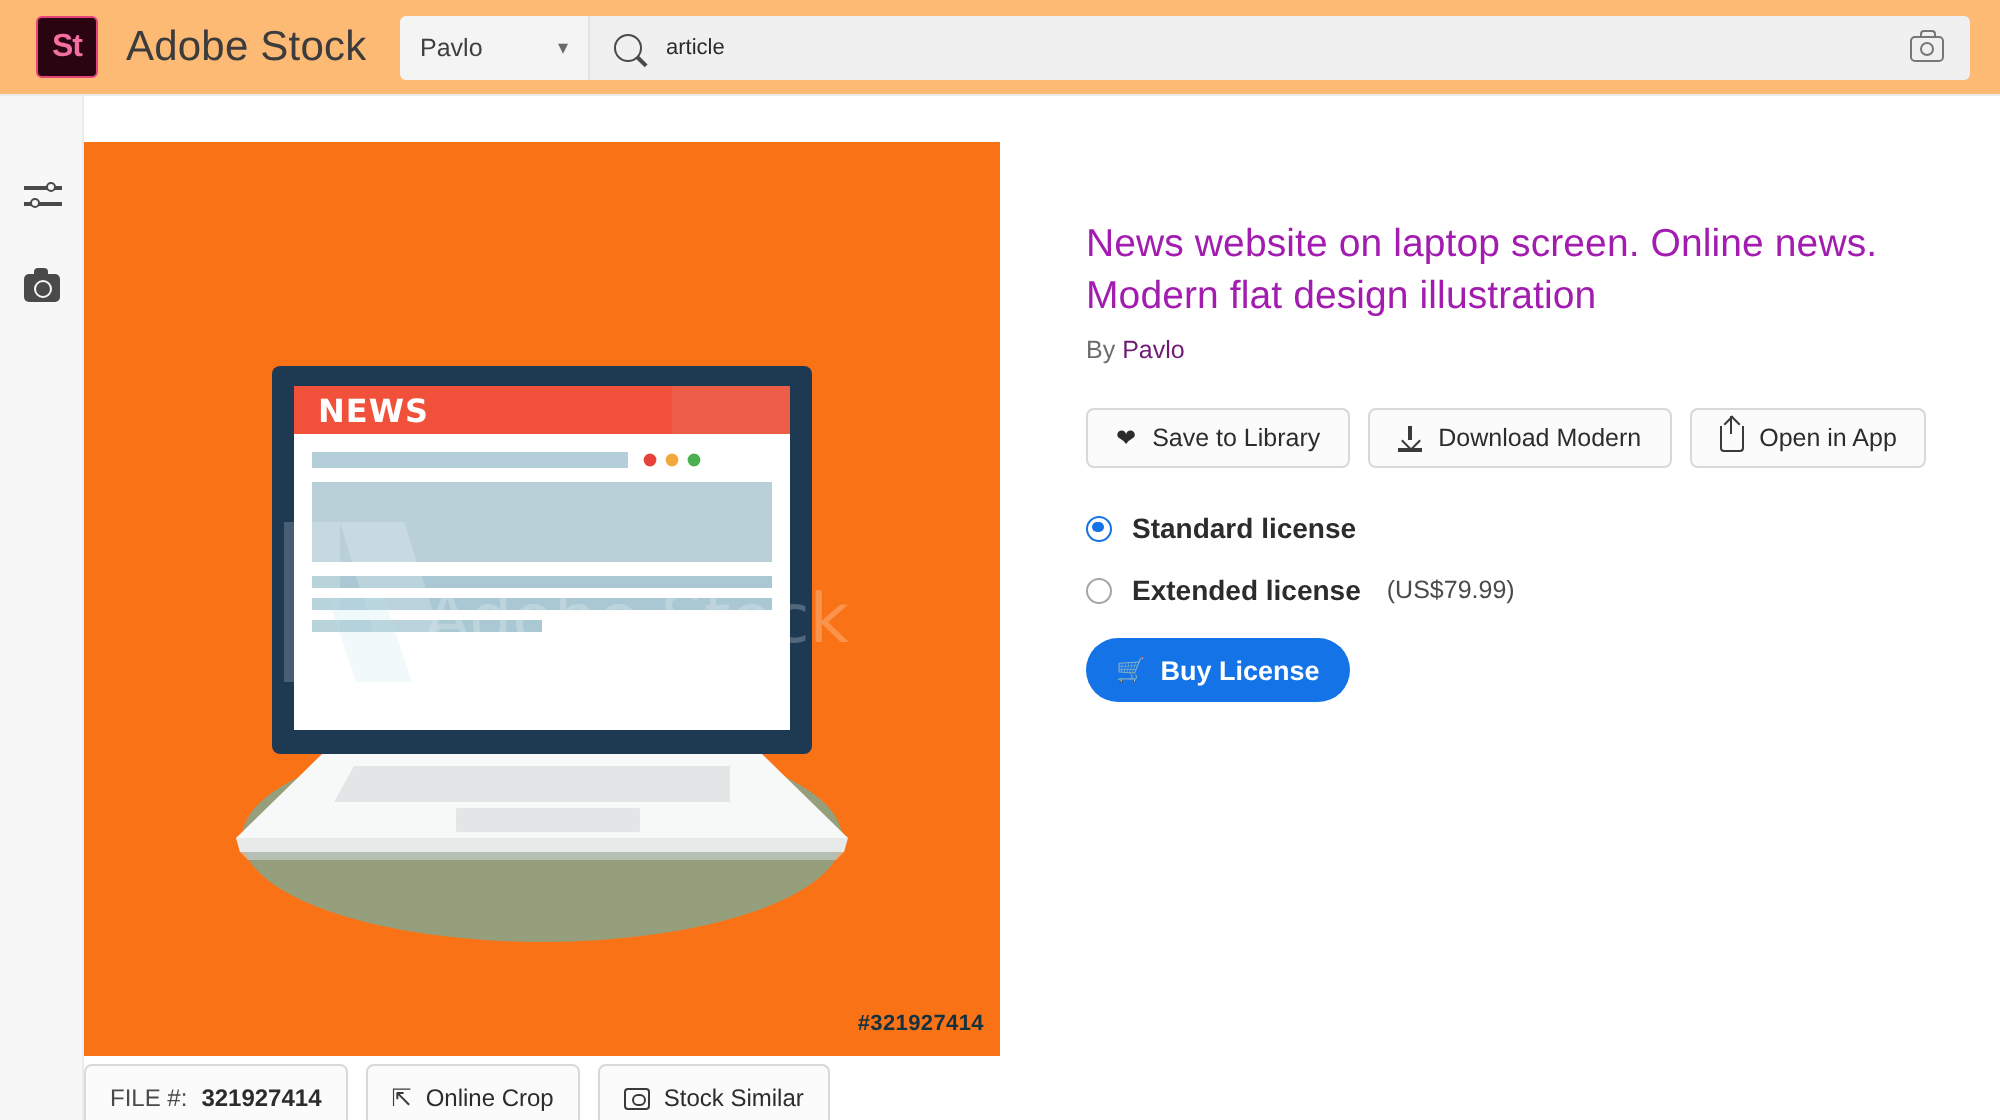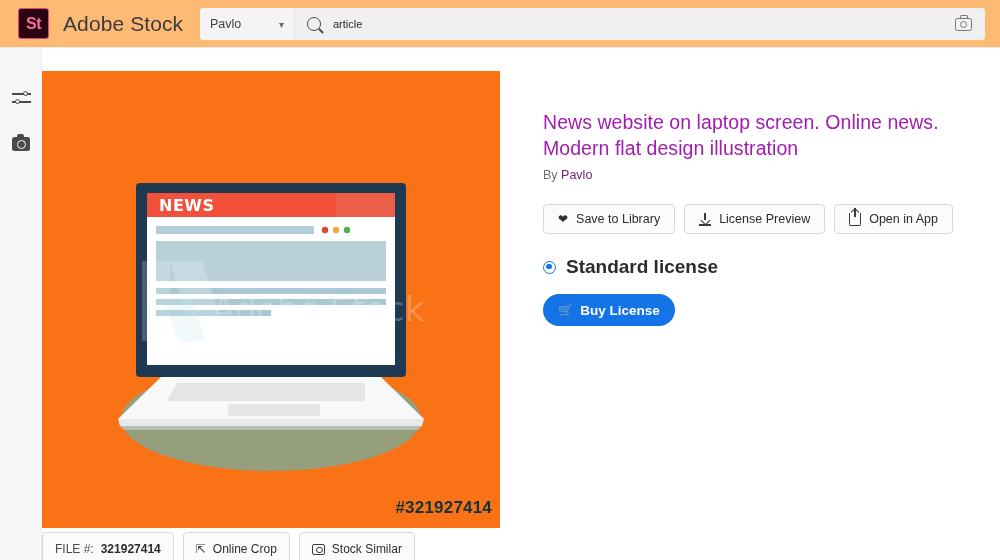--- a/index.html
+++ b/index.html
@@ -139,21 +139,21 @@
   .img-panel {
     position: absolute; left: 42px; top: 71px;
     width: 458px; height: 457px;
     background: #f97316;
     overflow: hidden;
   }
   .laptop { position: absolute; left: 0; top: 0; width: 458px; height: 457px; }
 
   .file-id {
     position: absolute; right: 8px; bottom: 10px;
-    font-size: 17px; font-weight: bold; color: #14313f;
+    font-size: 11px; font-weight: bold; color: #14313f;
     letter-spacing: 0.2px;
   }
 
   
   .right {
     position: absolute; left: 543px; top: 68px; width: 440px;
   }
   .asset-title {
     font-size: 19.5px; line-height: 26px; color: #a21caf;
     font-weight: 400; letter-spacing: 0.05px; margin-top: 41px;
@@ -203,21 +203,21 @@
   .radio {
     width: 13px; height: 13px; border-radius: 50%;
     border: 1.6px solid #a5a5a5; background: #fff;
     position: relative; flex: none;
   }
   .radio.on { border-color: #1473e6; }
   .radio.on::after {
     content: ""; position: absolute; left: 2.4px; top: 2.4px;
     width: 5.4px; height: 5.4px; border-radius: 50%; background: #1473e6;
   }
-  .lic-label { font-size: 19px; color: #2c2c2c; font-weight: bold; }
+  .lic-label { font-size: 14px; color: #2c2c2c; font-weight: bold; }
   .lic-price { font-size: 12.5px; color: #4b4b4b; font-weight: normal; margin-left: 3px; }
 
   .buy {
     margin-top: 16px;
     width: 132px; height: 32px;
     background: #1473e6; border-radius: 16px;
     display: flex; align-items: center; justify-content: center; gap: 7px;
     color: #fff; font-size: 13.5px; font-weight: bold;
     cursor: pointer; border: none;
   }
@@ -337,33 +337,38 @@
 
   <div class="btn-row">
     <div class="abtn">
       <span class="heart">❤</span>
       <span>Save to Library</span>
     </div>
     <div class="abtn">
       <span class="dl">
           <span class="dlbar"></span>
         </span>
-      <span>License Preview</span>
+      <span>Download Modern</span>
     </div>
     <div class="abtn">
       <span class="share"></span>
       <span>Open in App</span>
     </div>
   </div>
 
   <div class="lic">
     <div class="lic-row">
       <span class="radio on"></span>
       <span class="lic-label">Standard license</span>
     </div>
+    <div class="lic-row">
+      <span class="radio"></span>
+      <span class="lic-label">Extended license</span>
+      <span class="lic-price">(US$79.99)</span>
+    </div>
   </div>
 
   <button class="buy">
     <span class="cart">🛒</span>
     <span>Buy License</span>
   </button>
 </div>
 
 <div class="bottom">
   <div class="bbtn">

